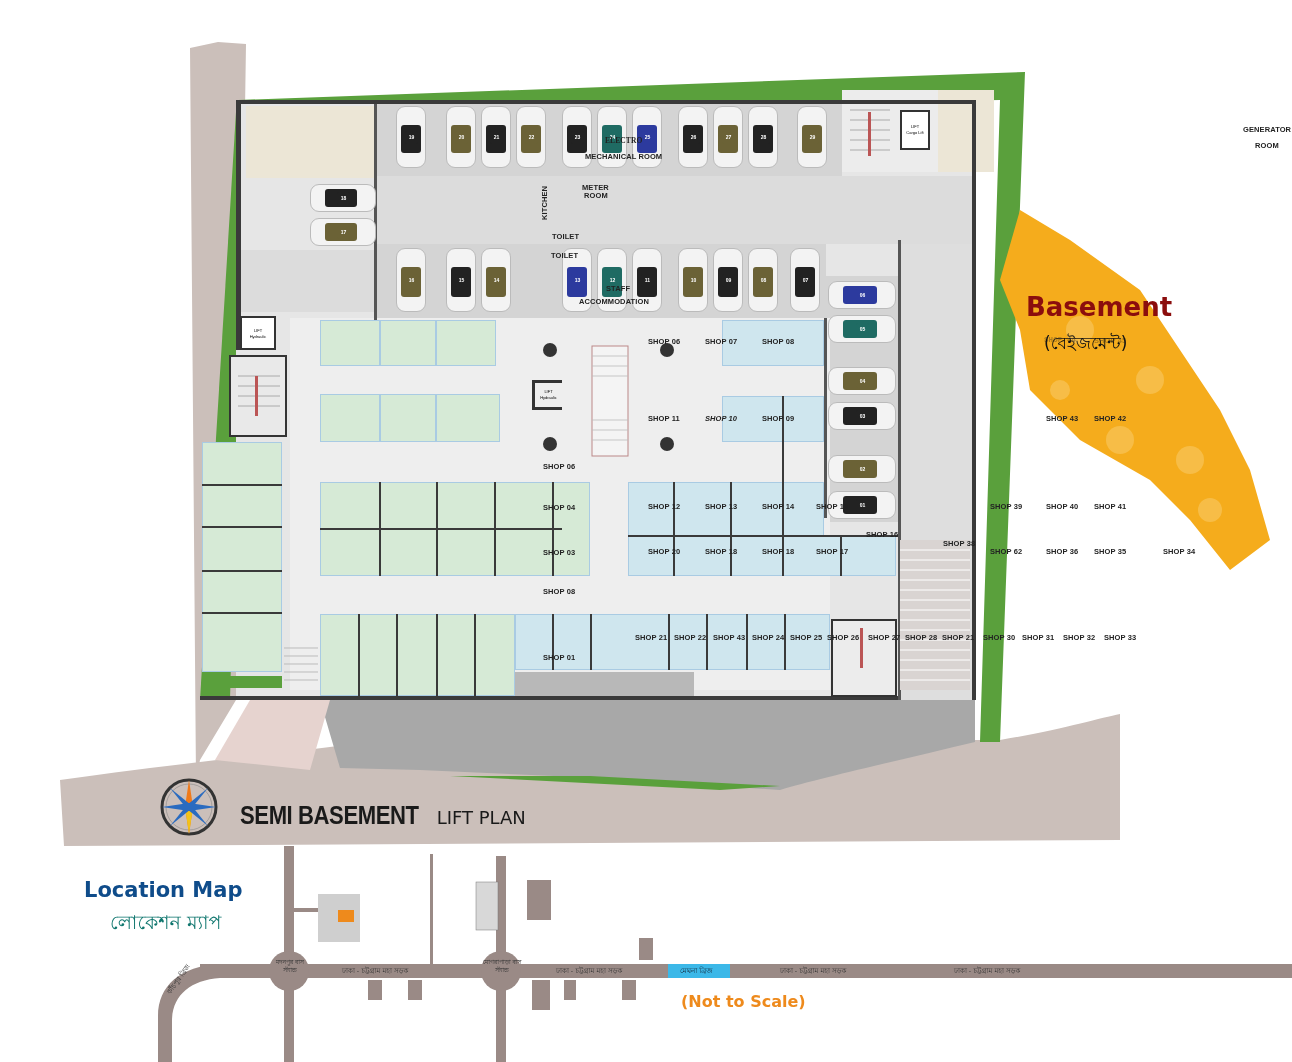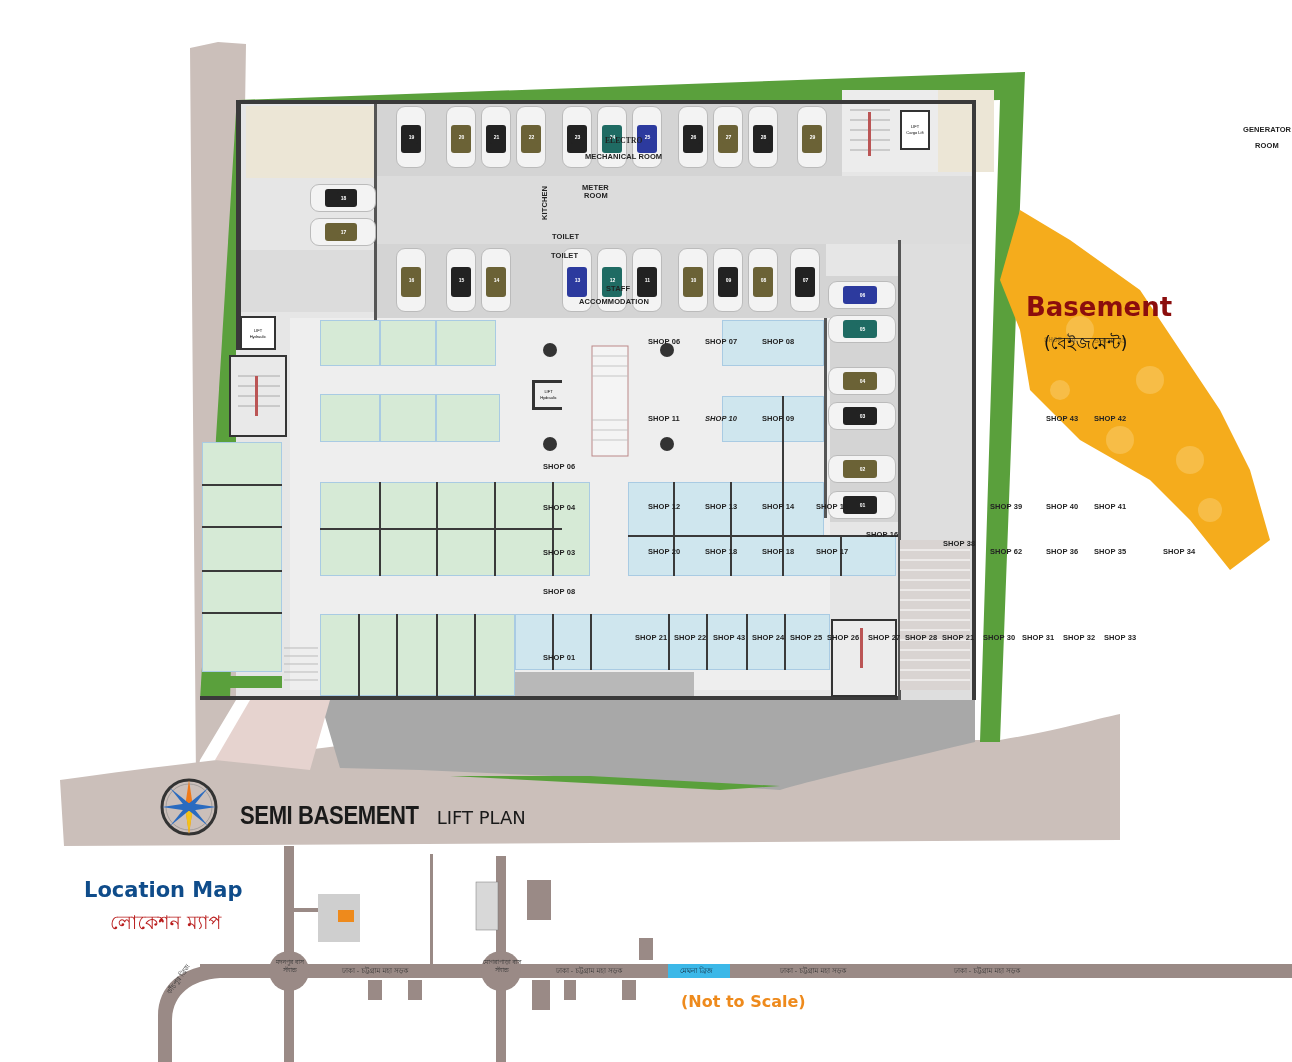--- a/index.html
+++ b/index.html
@@ -413,21 +413,21 @@
 
   <rect x="318" y="48" width="42" height="48" fill="#cfcfcf"></rect>
   <rect x="338" y="64" width="16" height="12" fill="#ee8a1c"></rect>
 
   <rect x="476" y="36" width="22" height="48" fill="#d8d8d8" stroke="#777" stroke-width="0.5"></rect>
 
   <rect x="668" y="118" width="62" height="14" fill="#3cb8e8"></rect>
 </svg>
 
 <div class="abs" style="left:84px;top:878px;font-family:'DejaVu Sans',sans-serif;font-weight:bold;font-size:21px;color:#0f4c8a;">Location Map</div>
-<div class="abs" style="left:110px;top:908px;font-family:'DejaVu Sans',sans-serif;font-size:19px;color:#b91c1c;">লোকেশন ম্যাপ</div>
+<div class="abs" style="left:110px;top:908px;font-family:'DejaVu Sans',sans-serif;font-size:19px;color:#0f766e;">লোকেশন ম্যাপ</div>
 <div class="abs" style="left:681px;top:992px;font-family:'DejaVu Sans',sans-serif;font-weight:bold;font-size:16px;color:#ee8a1c;">(Not to Scale)</div>
 
 <div class="abs" style="left:342px;top:965px;font-size:7px;color:#333;">ঢাকা - চট্টগ্রাম মহা সড়ক</div>
 <div class="abs" style="left:556px;top:965px;font-size:7px;color:#333;">ঢাকা - চট্টগ্রাম মহা সড়ক</div>
 <div class="abs" style="left:780px;top:965px;font-size:7px;color:#333;">ঢাকা - চট্টগ্রাম মহা সড়ক</div>
 <div class="abs" style="left:954px;top:965px;font-size:7px;color:#333;">ঢাকা - চট্টগ্রাম মহা সড়ক</div>
 <div class="abs" style="left:164px;top:990px;font-size:7px;color:#333;transform:rotate(-55deg);transform-origin:left top;">কাঁচপুর ব্রিজ</div>
 <div class="abs" style="left:270px;top:958px;width:40px;font-size:6px;line-height:8px;color:#333;text-align:center;white-space:normal;">মদনপুর বাস স্ট্যান্ড</div>
 <div class="abs" style="left:480px;top:958px;width:44px;font-size:6px;line-height:8px;color:#333;text-align:center;white-space:normal;">মোগরাপাড়া বাস স্ট্যান্ড</div>
 <div class="abs" style="left:680px;top:965px;font-size:7px;color:#123;">মেঘনা ব্রিজ</div>

